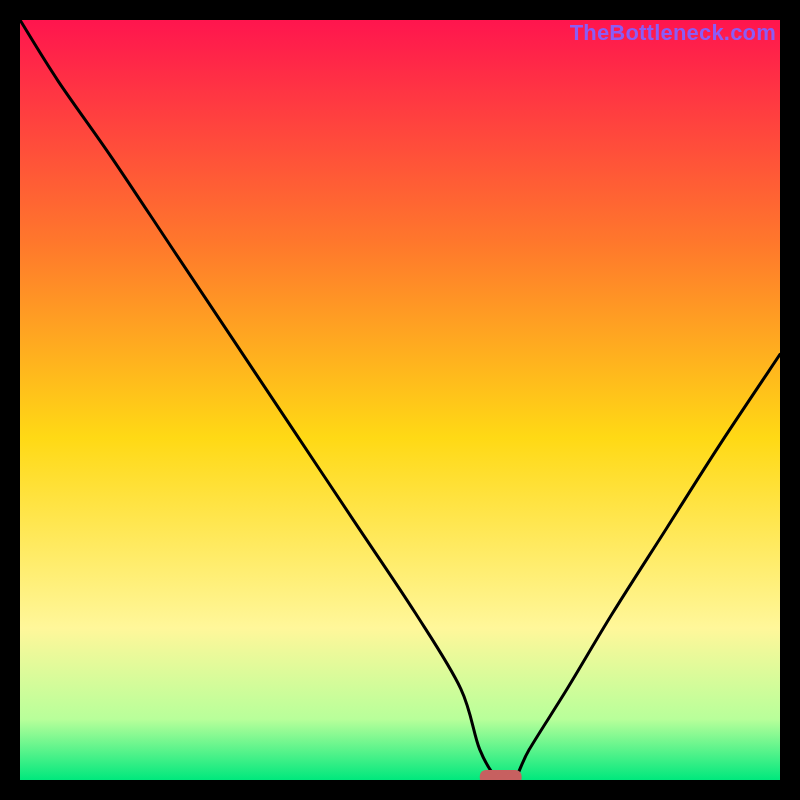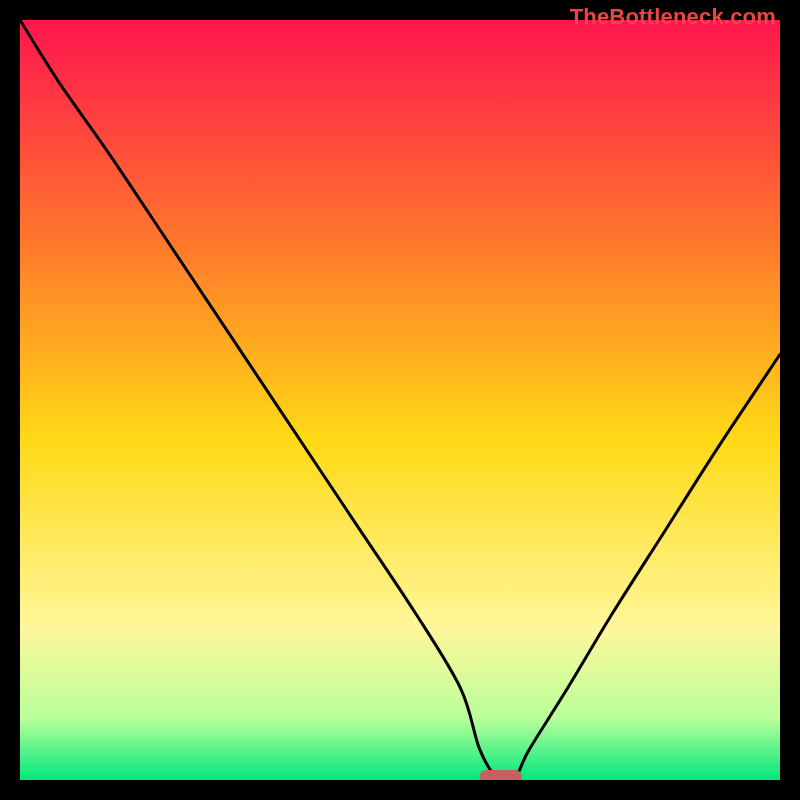--- a/index.html
+++ b/index.html
@@ -20,26 +20,26 @@
   }
   .plot {
     position: absolute;
     left: 0;
     top: 0;
     width: 760px;
     height: 760px;
   }
   .watermark {
     position: absolute;
-    top: 4px;
+    top: 20px;
     right: 24px;
     font-family: Arial, Helvetica, sans-serif;
     font-size: 22px;
     font-weight: bold;
-    color: #ef4444;
+    color: #8b5cf6;
     letter-spacing: 0.2px;
   }
 </style>
 </head>
 <body>
 
 <div class="frame">
   <svg class="plot" viewBox="0 0 760 760" preserveAspectRatio="none">
     <defs>
       <linearGradient id="bg-grad" x1="0" y1="0" x2="0" y2="1">

